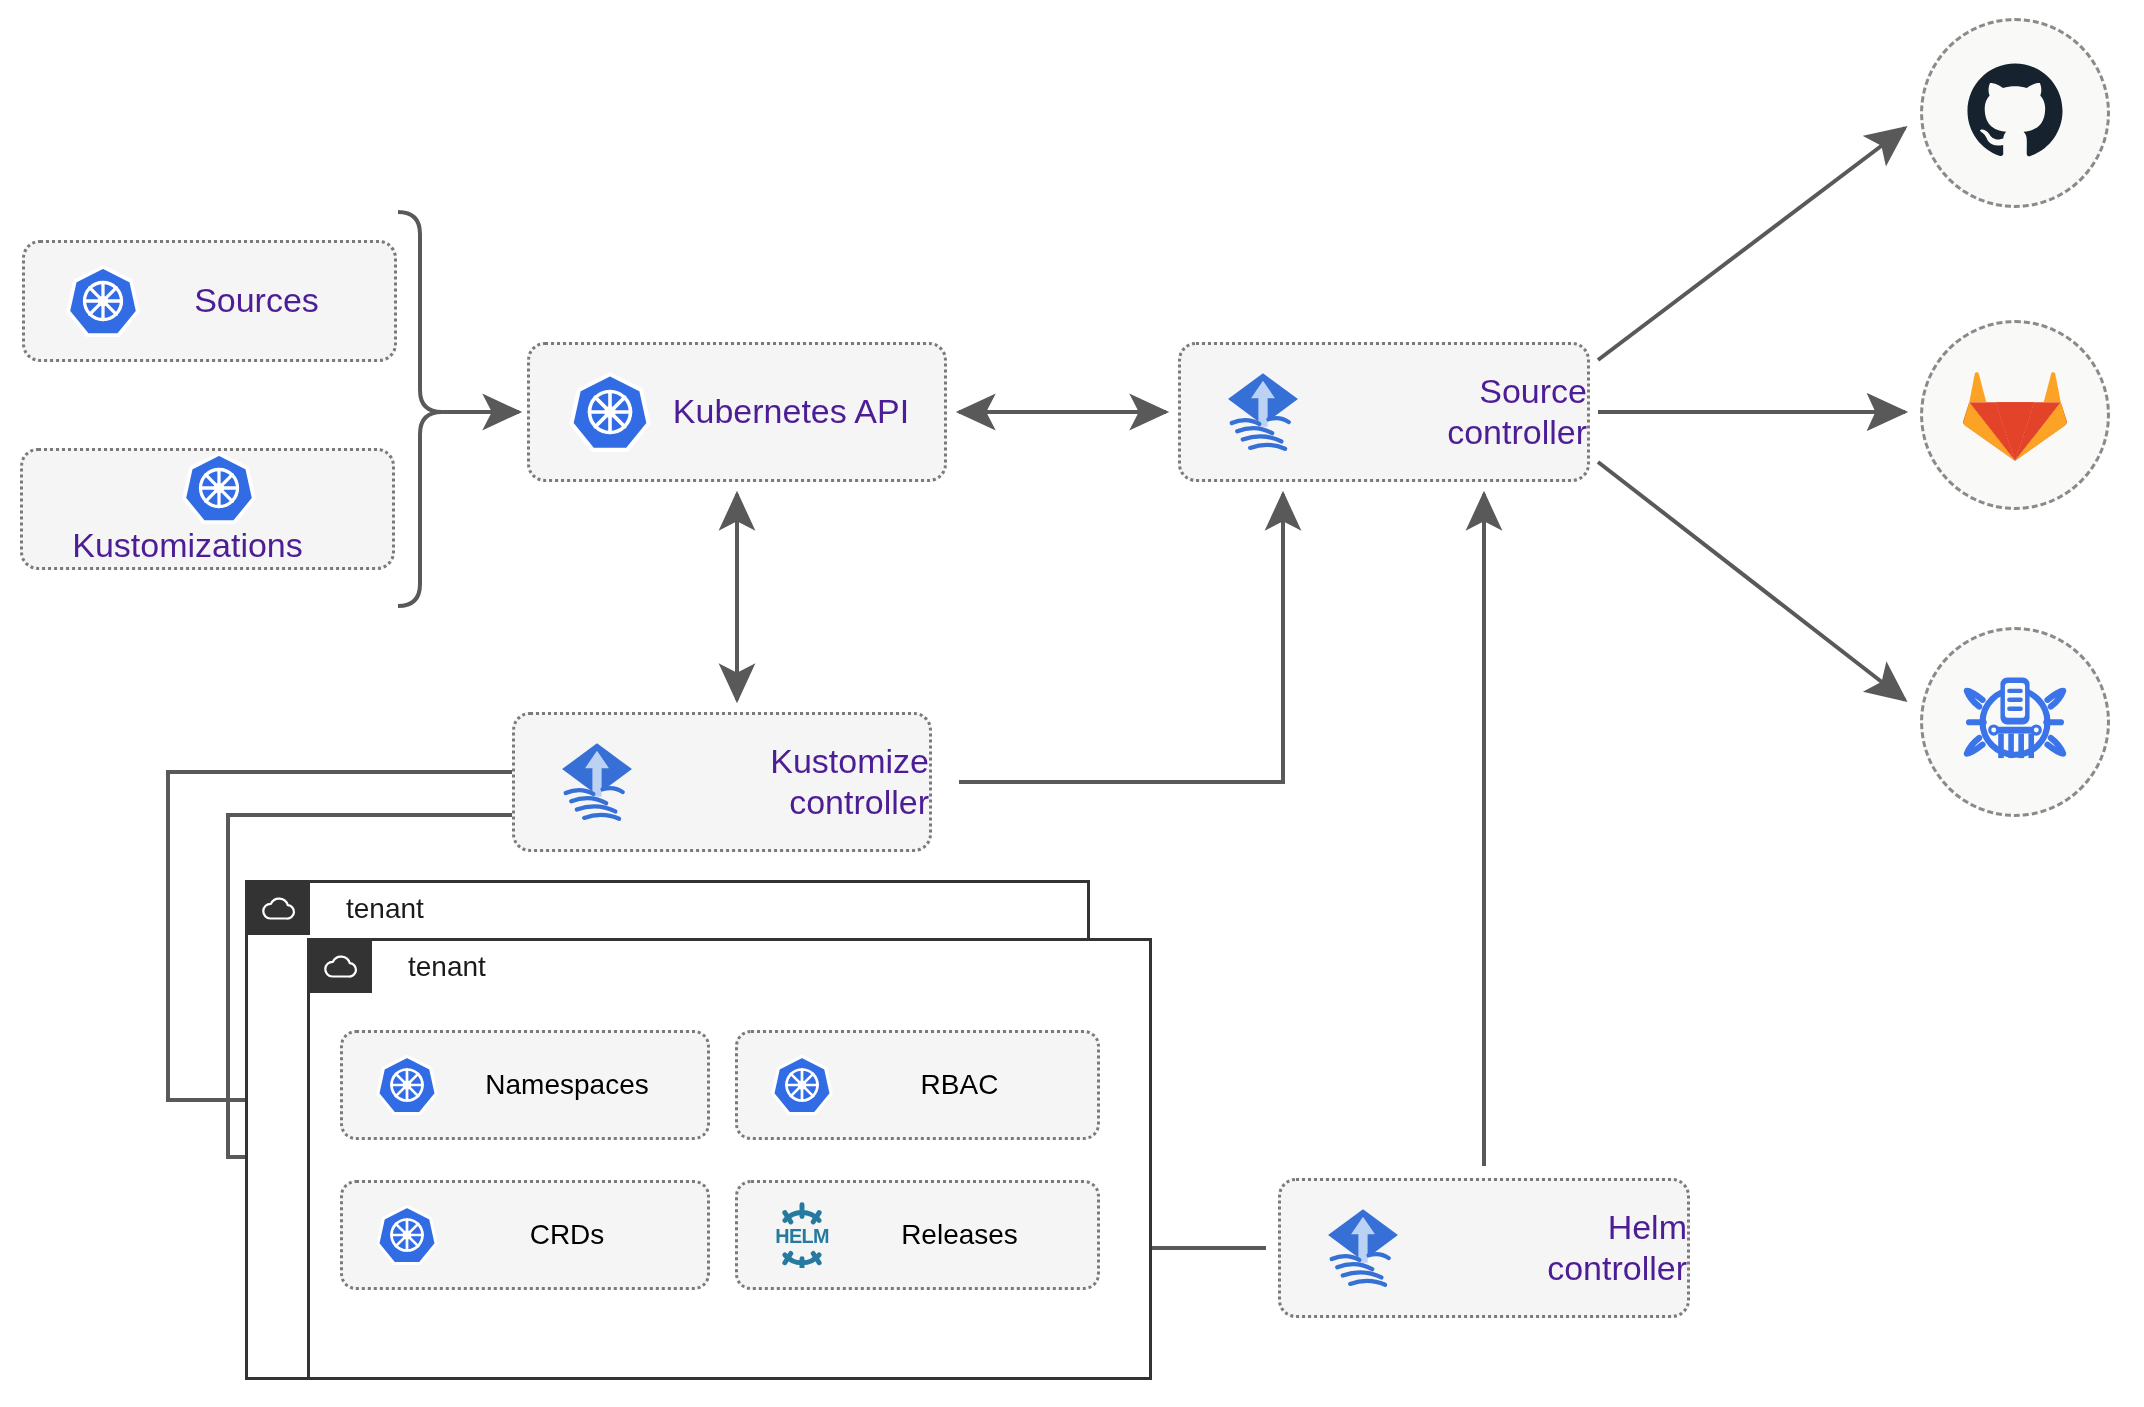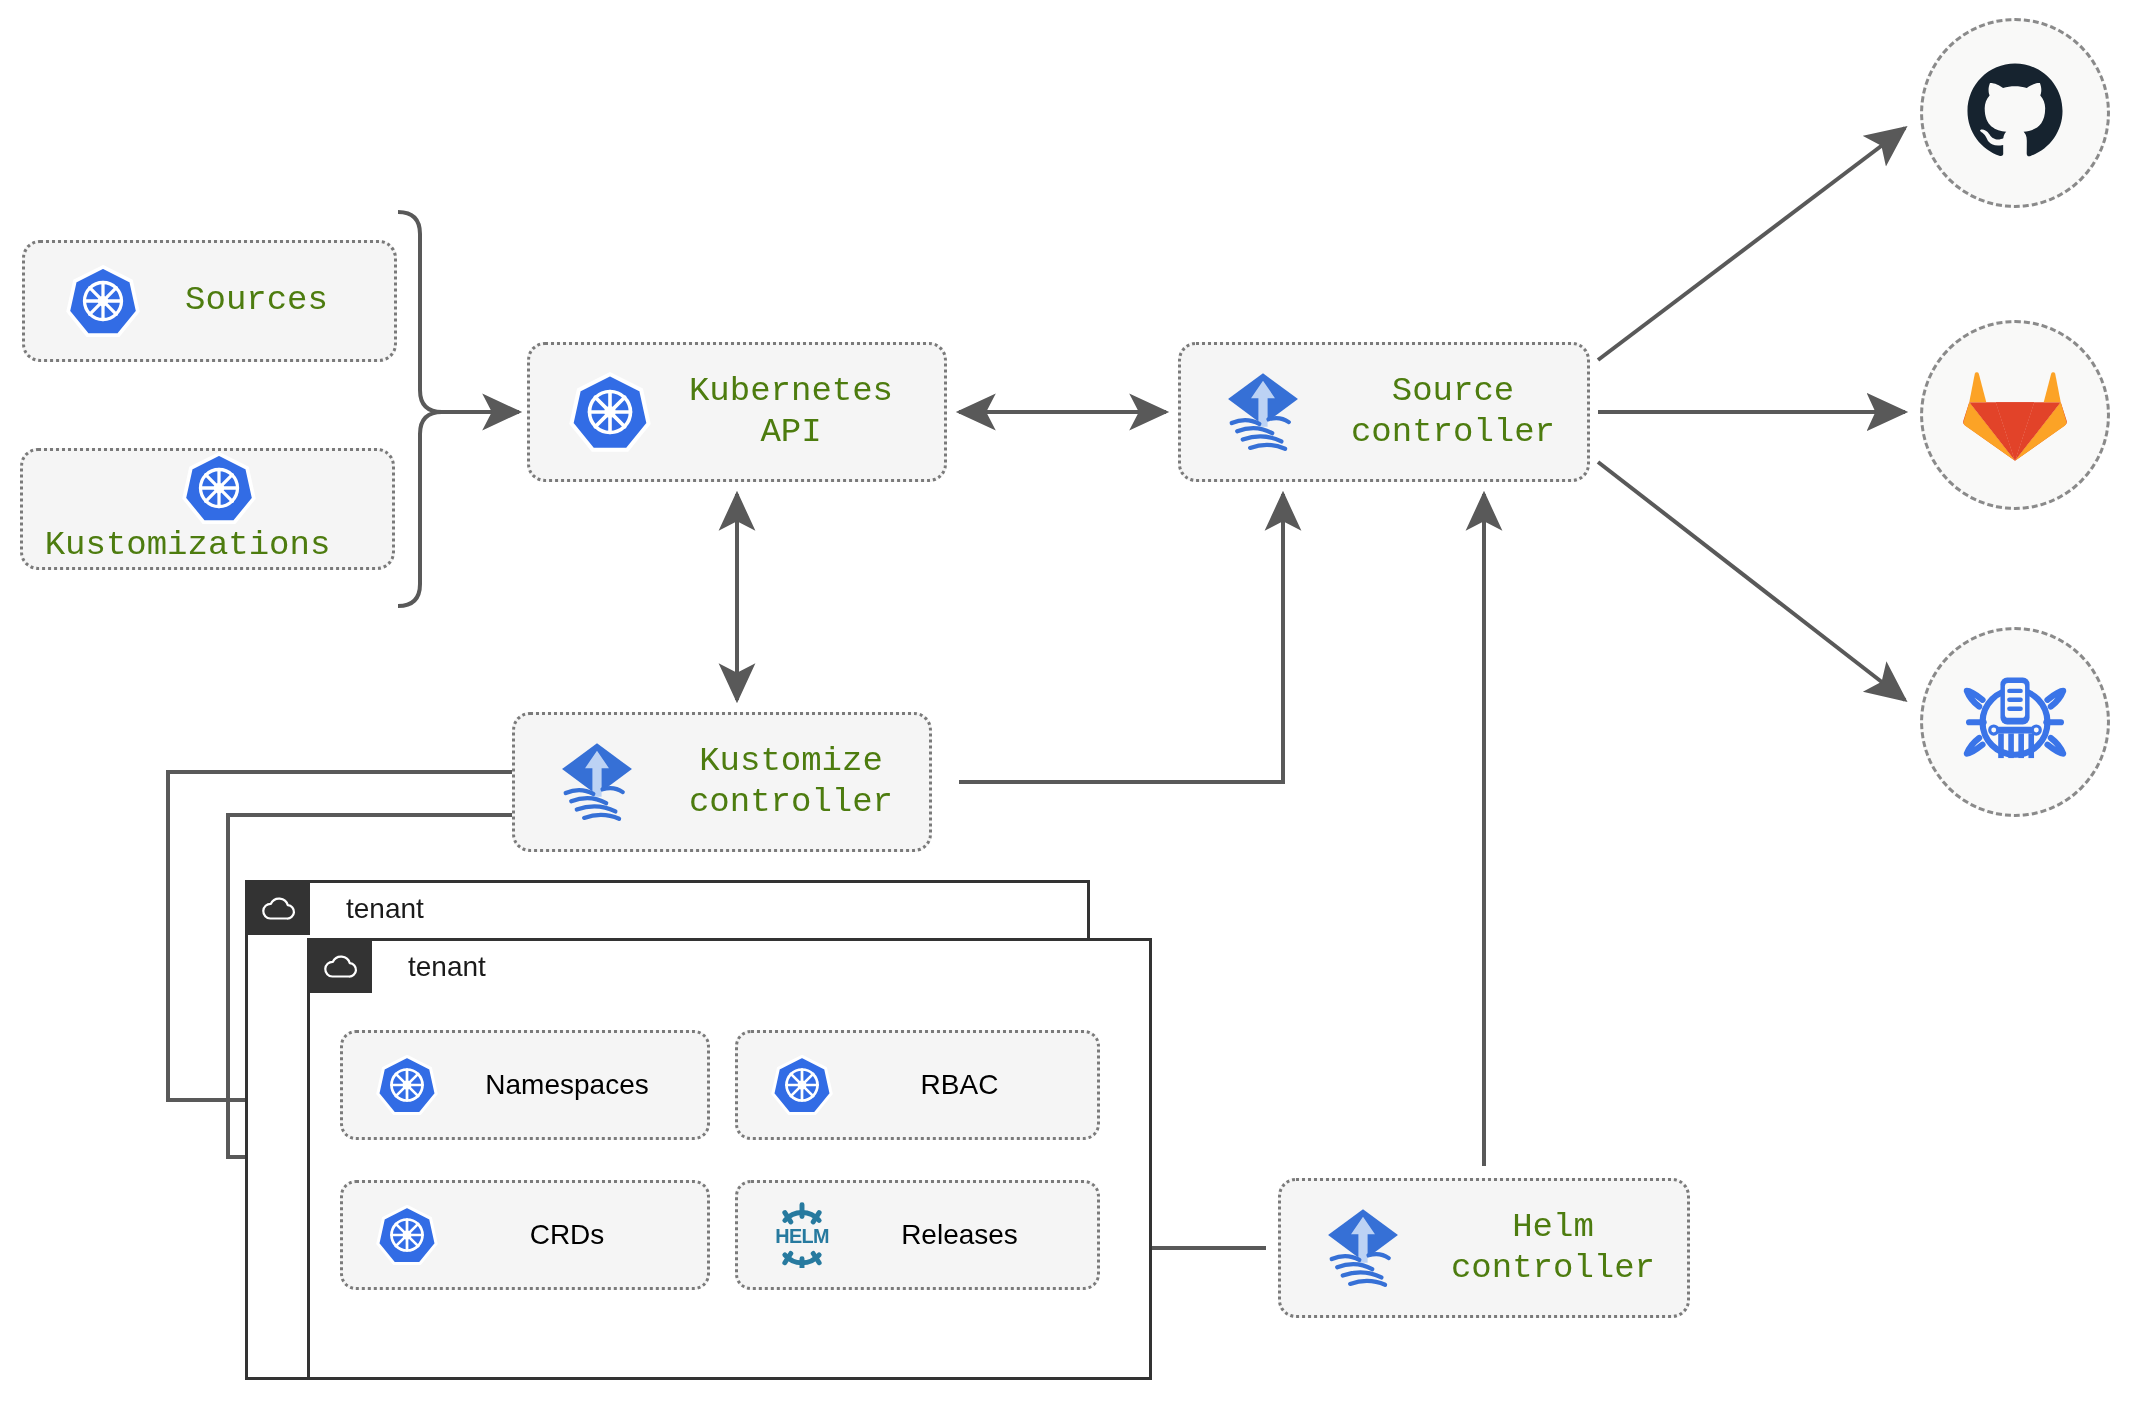--- a/index.html
+++ b/index.html
@@ -15,36 +15,35 @@
     border:3px dotted #7a7a7a;
     border-radius:18px;
     display:flex;
     align-items:center;
     box-sizing:border-box;
   }
   .node .ico{flex:0 0 auto;display:flex;align-items:center;justify-content:center;}
   .node .lbl{
     flex:1 1 auto;
     text-align:center;
-    color:#4d7c0f;
+    color:#4c1d95;
     line-height:1.22;
     white-space:pre-line;
-    font-family:Liberation Mono, monospace;
   }
 
   
   .n-src{left:22px;  top:240px; width:375px; height:122px;}
   .n-kus{left:20px;  top:448px; width:375px; height:122px;flex-direction:column;}
   .n-api{left:527px; top:342px; width:420px; height:140px;}
   .n-sc { left:1178px;top:342px; width:412px; height:140px;}
   .n-kc { left:512px; top:712px; width:420px; height:140px;}
   .n-hc { left:1278px;top:1178px;width:412px; height:140px;}
 
   .n-src .lbl,.n-kus .lbl,.n-api .lbl{font-size:34px;}
-  .n-sc .lbl,.n-kc .lbl,.n-hc .lbl{font-size:34px;}
+  .n-sc .lbl,.n-kc .lbl,.n-hc .lbl{font-size:34px;text-align:right;}
 
   .n-src .ico,.n-kus .ico{width:112px;margin-left:22px;}
   .n-api .ico{width:112px;margin-left:24px;}
   .n-sc .ico,.n-kc .ico,.n-hc .ico{width:112px;margin-left:26px;}
 
   .n-src .lbl,.n-kus .lbl{padding-right:40px;}
   .n-api .lbl{padding-right:28px;}
 
   
   .tenant{

